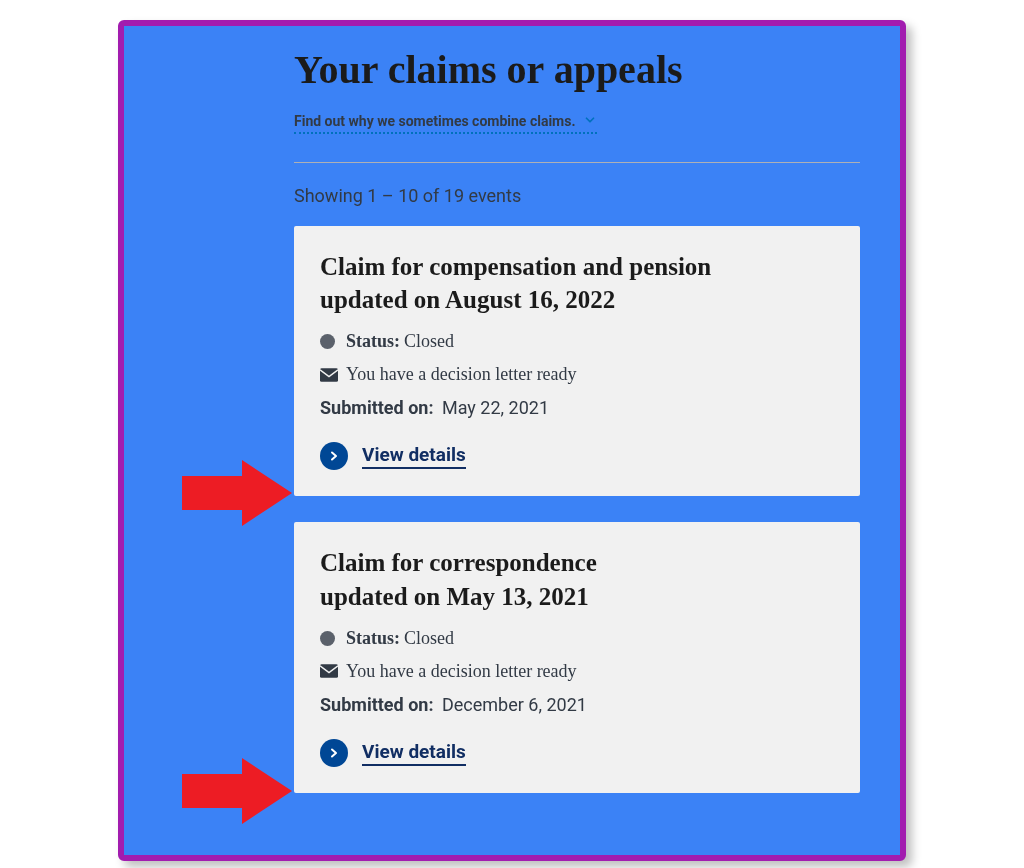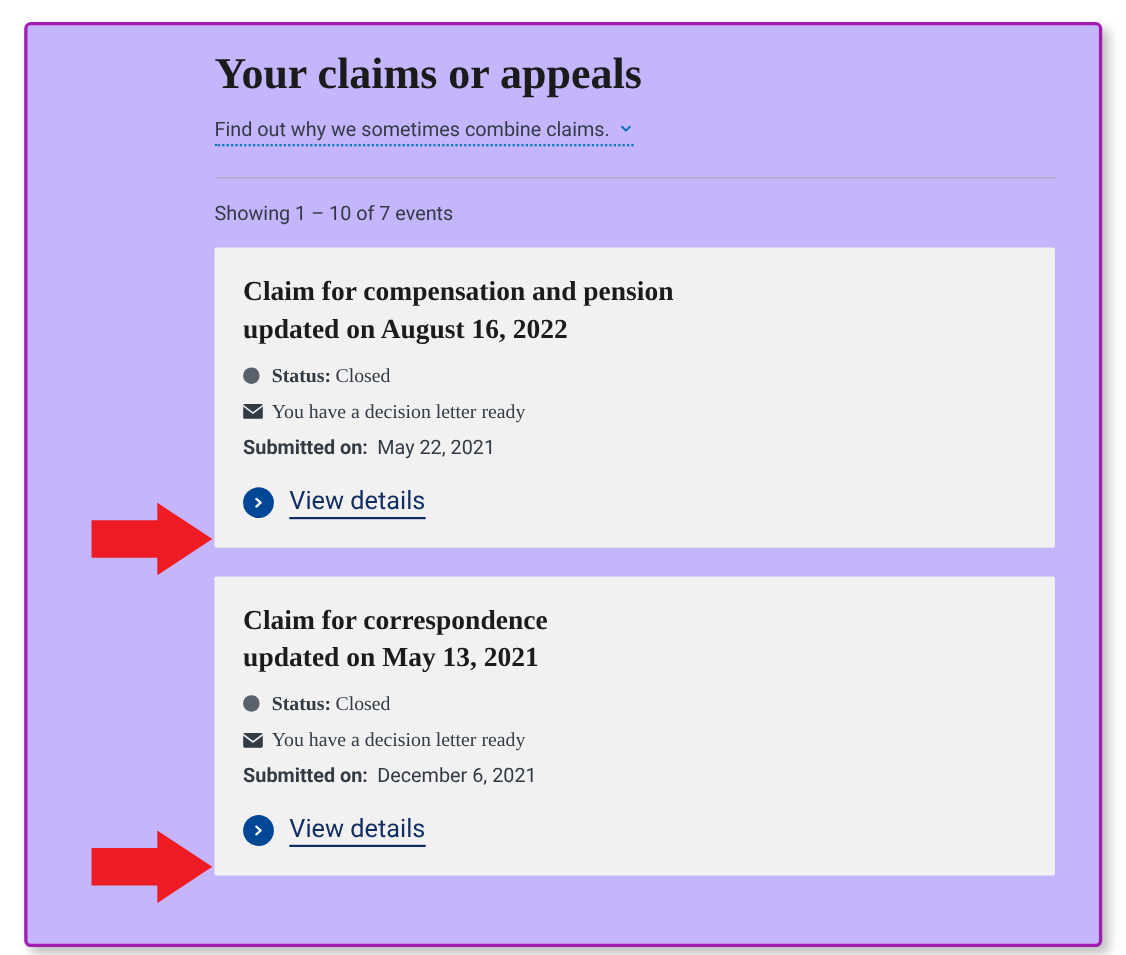--- a/index.html
+++ b/index.html
@@ -2,49 +2,50 @@
 <html><head>
   <meta charset="utf-8">
   <style>
     * { box-sizing: border-box; margin: 0; padding: 0; }
     body {
       font-family: -apple-system, BlinkMacSystemFont, "Segoe UI", Roboto, "Helvetica Neue", Arial, sans-serif;
       background: #fff;
       padding: 20px;
     }
     .frame {
-      width: 980px;
+      width: 788px;
       margin: 0 auto;
-      background: #c4b5fd;
-      border: 3px solid #a21caf;
+      background: #3b82f6;
+      border: 6px solid #a21caf;
       border-radius: 6px;
       box-shadow: 6px 6px 10px rgba(0,0,0,0.25);
       padding: 20px 40px 36px 40px;
       position: relative;
       overflow: visible;
     }
     .content {
       margin-left: 130px;
     }
     h1.page-title {
       font-family: Georgia, "Times New Roman", serif;
       font-size: 40px;
       font-weight: 700;
       color: #1b1b1b;
       margin-bottom: 18px;
     }
     .expand-link {
       display: inline-flex;
       align-items: center;
-      font-size: 18px;
+      font-size: 14px;
       color: #323a45;
       border-bottom: 2px dotted #0071bc;
       padding-bottom: 2px;
       cursor: pointer;
       margin-bottom: 28px;
+      font-weight: bold;
     }
     .expand-link .chev {
       color: #0071bc;
       margin-left: 8px;
     }
     hr.sep {
       border: none;
       border-top: 1px solid #aeb0b5;
       margin-bottom: 22px;
     }
@@ -84,22 +85,22 @@
     .dot {
       width: 15px; height: 15px; border-radius: 50%;
       background: #5b616b; display: inline-block;
     }
     .bold { font-weight: 700; margin-right: 4px;}
     .submitted-row { font-size: 18px; color:#323a45; margin-top: 6px; margin-bottom: 24px;}
     .view-link {
       display: inline-flex;
       align-items: center;
       color: #112e63;
-      font-weight: 400;
-      font-size: 23px;
+      font-weight: 700;
+      font-size: 19px;
       text-decoration: none;
       cursor: pointer;
       text-align: right;
     }
     .view-link .circ {
       width: 28px; height: 28px; border-radius: 50%;
       background: #004795;
       display: inline-flex; align-items: center; justify-content: center;
       margin-right: 14px;
     }
@@ -130,21 +131,21 @@
       <span>Find out why we sometimes combine claims.</span>
       <span class="chev">
         <svg width="14" height="14" viewBox="0 0 24 24" fill="none">
             <path d="M6 9l6 6 6-6" stroke="#0071bc" stroke-width="3" stroke-linecap="round" stroke-linejoin="round"></path>
           </svg>
       </span>
     </span>
 
     <hr class="sep">
 
-    <div class="showing">Showing 1 – 10 of 7 events</div>
+    <div class="showing">Showing 1 – 10 of 19 events</div>
 
     
     <div class="card">
       <div class="card-title">
         <span>Claim for compensation and pension</span><br>
         <span>updated on August 16, 2022</span>
       </div>
       <div class="row">
         <span class="icon-wrap">
             <span class="dot"></span>

